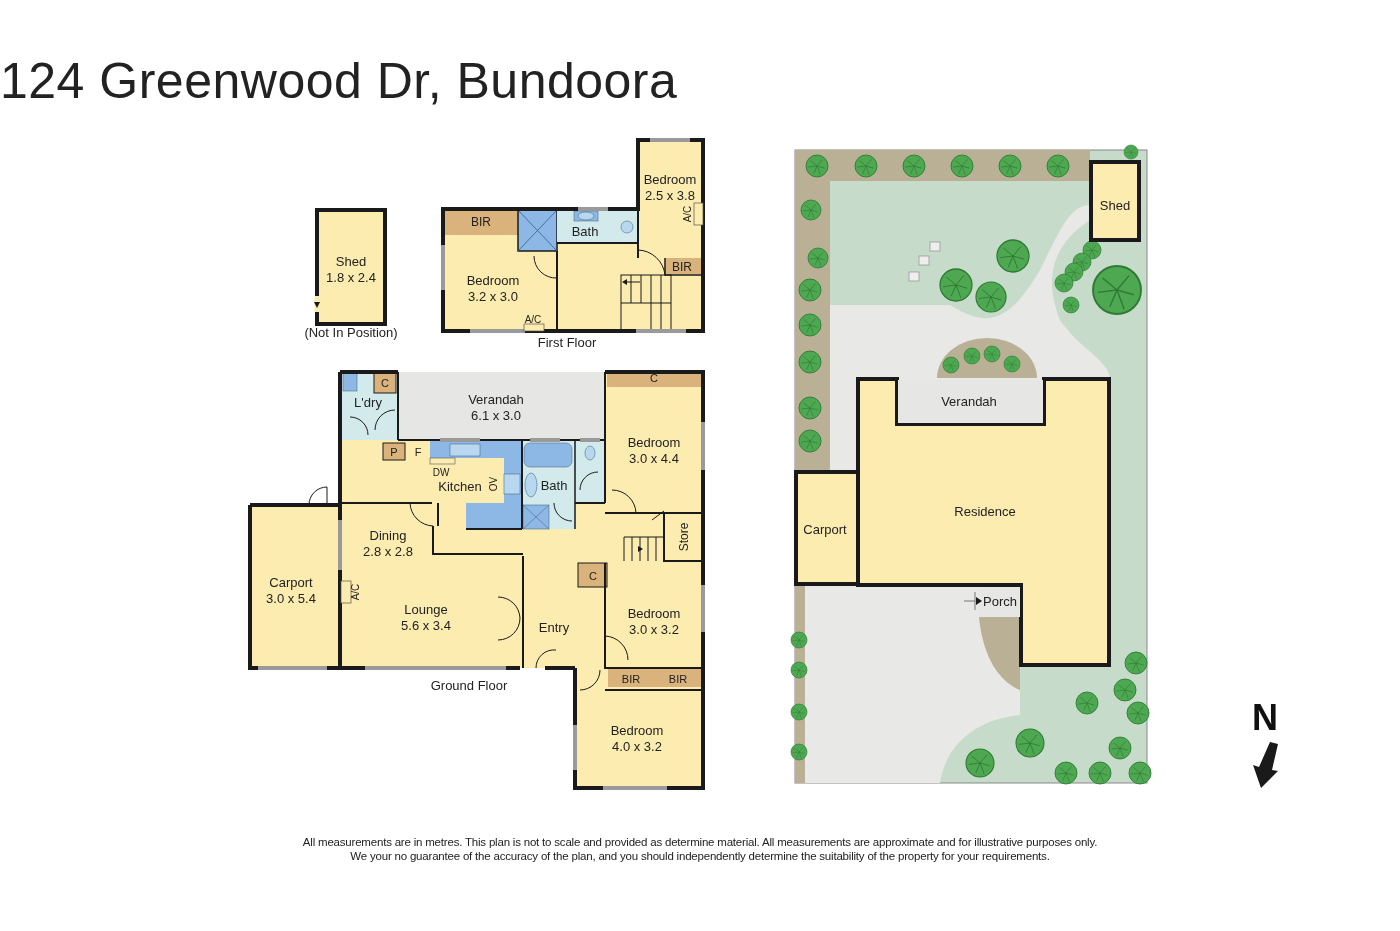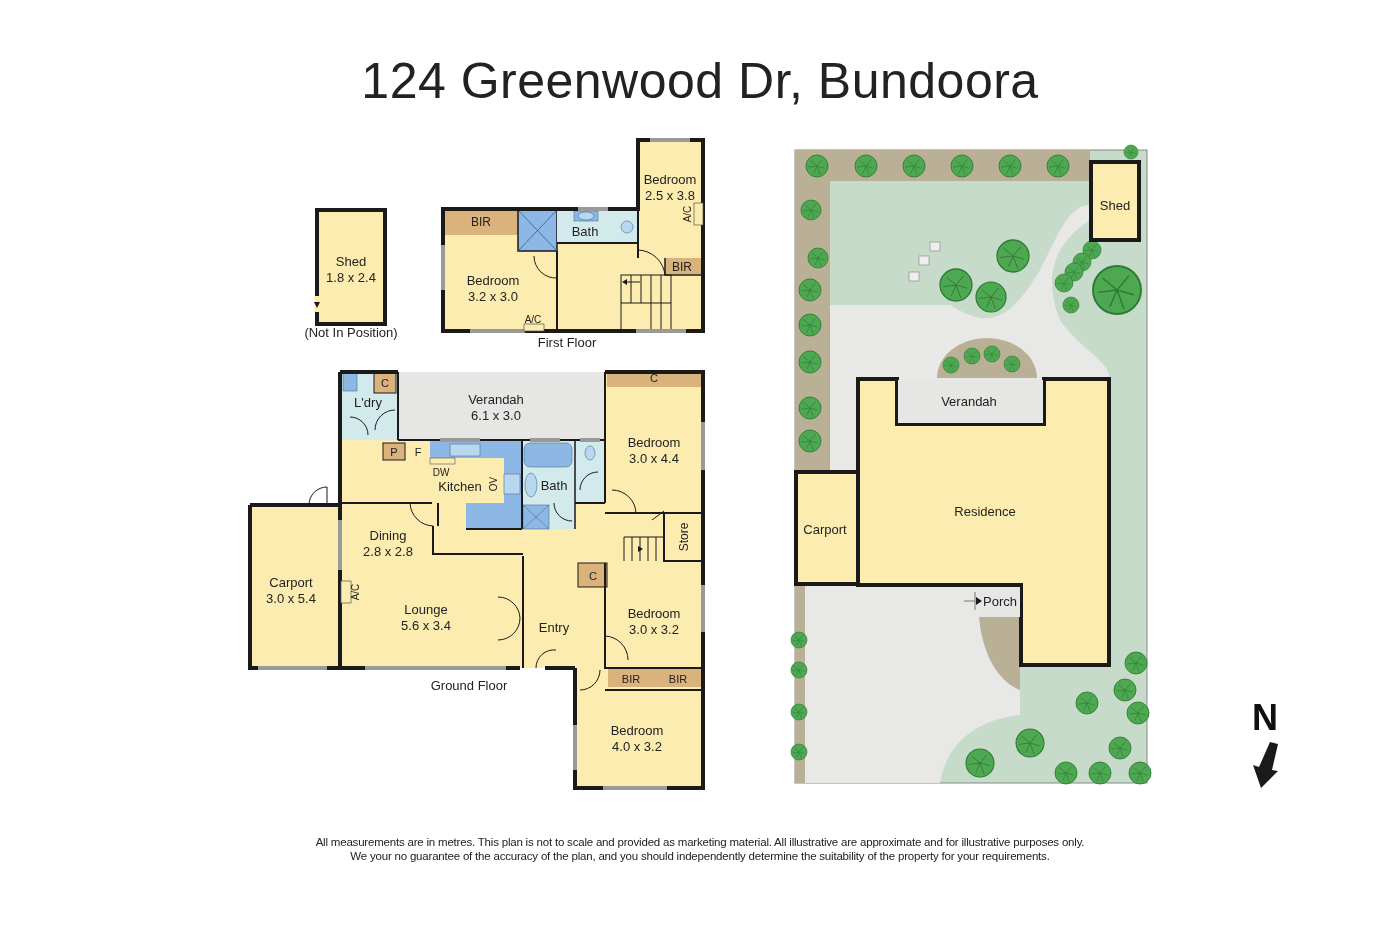--- a/index.html
+++ b/index.html
@@ -1,17 +1,17 @@
 <!DOCTYPE html>
 <html><head>
 <meta charset="utf-8">
 <style>
   html,body{margin:0;padding:0;background:#fff;}
   body{width:1400px;height:931px;position:relative;overflow:hidden;font-family:"Liberation Sans",sans-serif;color:#222;}
-  .title{position:absolute;left:0;top:52px;width:1400px;text-align:center;font-size:50px;font-weight:400;color:#222;letter-spacing:0.5px;}
+  .title{position:absolute;left:0;top:52px;width:1400px;text-align:left;font-size:50px;font-weight:400;color:#222;letter-spacing:0.5px;}
   svg.plan{position:absolute;left:0;top:0;}
   .lbl{font-family:"Liberation Sans",sans-serif;fill:#222;}
   .disclaimer{position:absolute;left:0;top:835px;width:1400px;text-align:center;font-size:11.5px;line-height:14px;color:#222;letter-spacing:-0.2px;}
   .north{position:absolute;left:1247px;top:700px;width:36px;height:90px;}
   .north-n{position:absolute;left:0;top:0;width:36px;text-align:center;font-size:36px;font-weight:bold;color:#111;line-height:36px;}
 </style>
 </head>
 <body>
 
 <div class="title">124 Greenwood Dr, Bundoora</div>
@@ -247,15 +247,15 @@
 </svg>
 
 <div class="north">
   <div class="north-n">N</div>
   <svg width="36" height="50" style="position:absolute;left:0;top:40px">
     <path d="M23 2 L31 4 L25 30 L31 31 L14 48 L6 25 L12 27 Z" fill="#1a1a1a"></path>
   </svg>
 </div>
 
 <div class="disclaimer">
-  <div>All measurements are in metres. This plan is not to scale and provided as marketing material. All illustrative are approximate and for illustrative purposes only.</div>
+  <div>All measurements are in metres. This plan is not to scale and provided as determine material. All measurements are approximate and for illustrative purposes only.</div>
   <div>We your no guarantee of the accuracy of the plan, and you should independently determine the suitability of the property for your requirements.</div>
 </div>
 
 </body></html>

